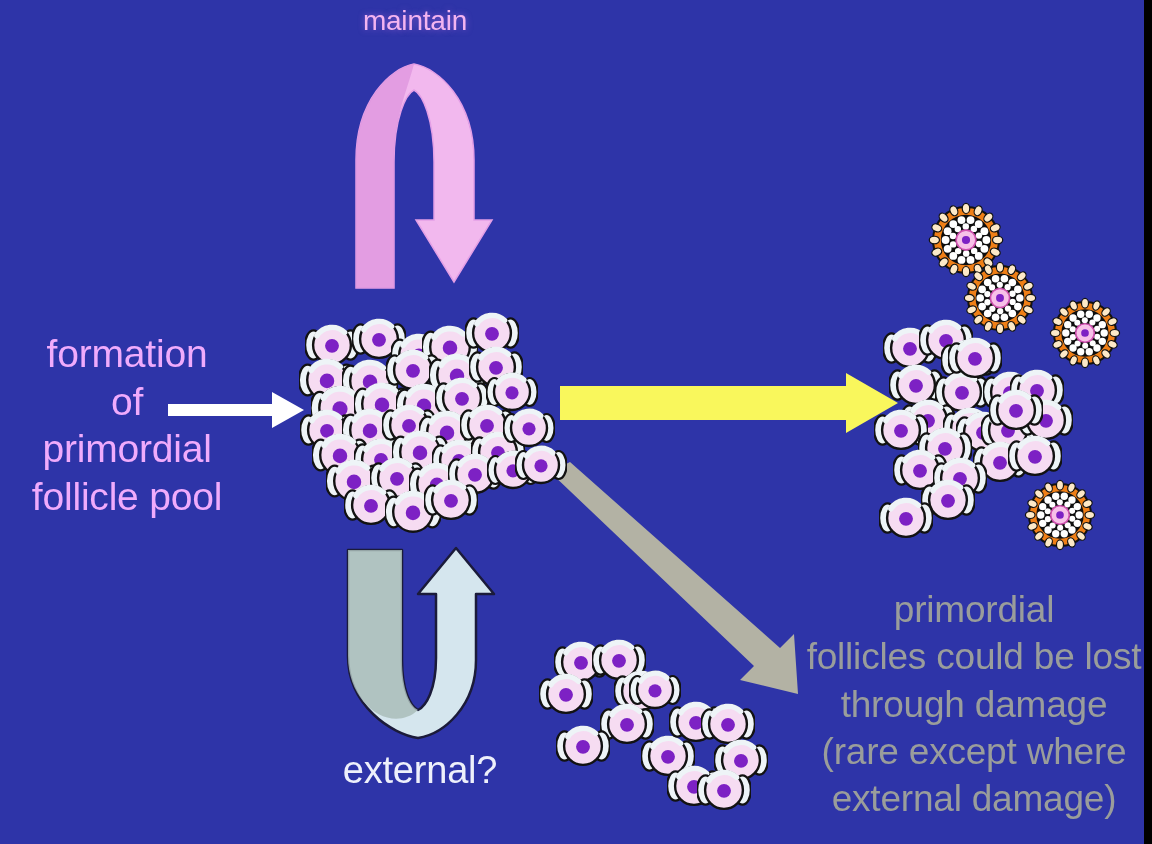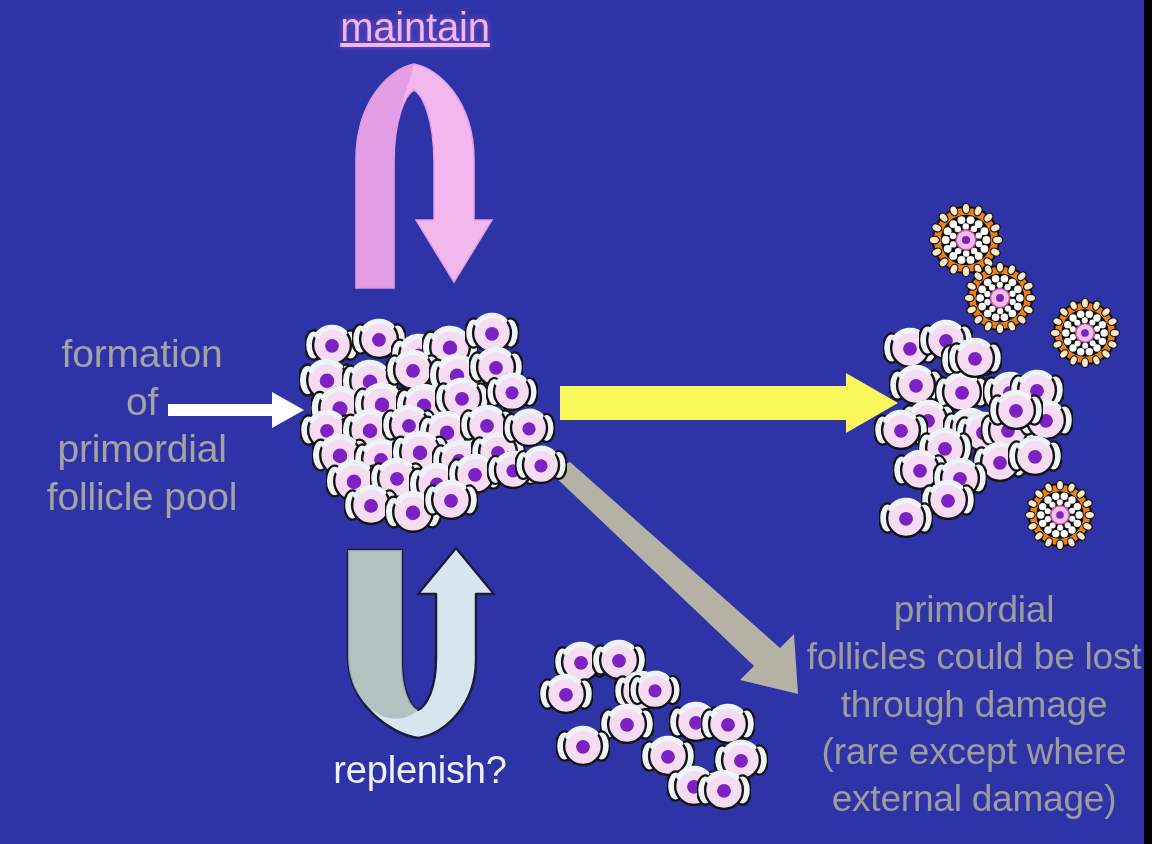--- a/index.html
+++ b/index.html
@@ -28,27 +28,26 @@
     position: absolute;
     text-align: center;
     line-height: 1.06;
     white-space: pre-line;
     font-weight: 400;
     letter-spacing: -0.2px;
   }
   #label-maintain {
     left: 300px; top: 6px; width: 230px;
     color: #f3b4f0;
-    font-size: 40px;
+    font-size: 28px;
     text-shadow: 0 0 6px rgba(200,120,230,0.55);
-    text-decoration: underline;
   }
   #label-formation {
-    left: 23px; top: 330px; width: 238px;
-    color: #a3a3a3;
+    left: 8px; top: 330px; width: 238px;
+    color: #f0abfc;
     font-size: 39px;
     line-height: 1.22;
   }
   #label-depletion {
     left: 590px; top: 130px; width: 290px;
     color: #f5f14a;
     font-size: 37px;
     line-height: 1.27;
   }
   #label-replenish {
@@ -783,21 +782,21 @@
     </div>
 
   <div class="label" id="label-maintain">maintain</div>
 
   <div class="label" id="label-formation">formation
 of
 primordial
 follicle pool</div>
 
 
-  <div class="label" id="label-replenish">replenish?</div>
+  <div class="label" id="label-replenish">external?</div>
 
   <div class="label" id="label-damage">primordial
 follicles could be lost
 through damage
 (rare except where
 external damage)</div>
 
   <div class="right-edge-strip"></div>
 </div>
 

